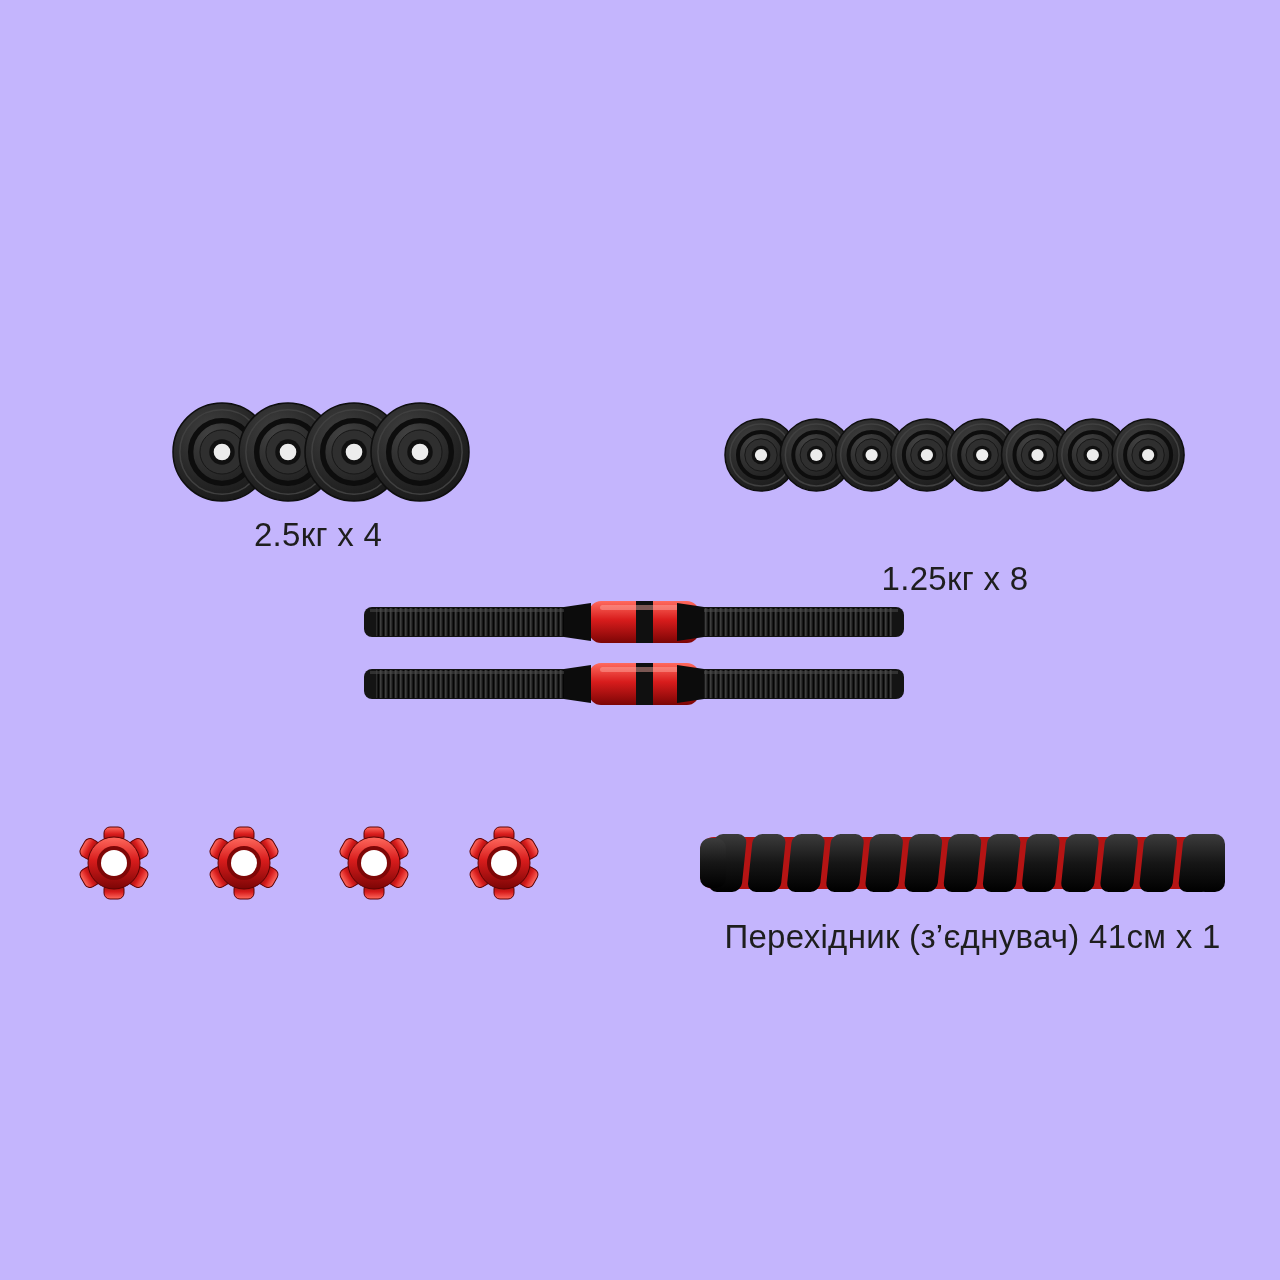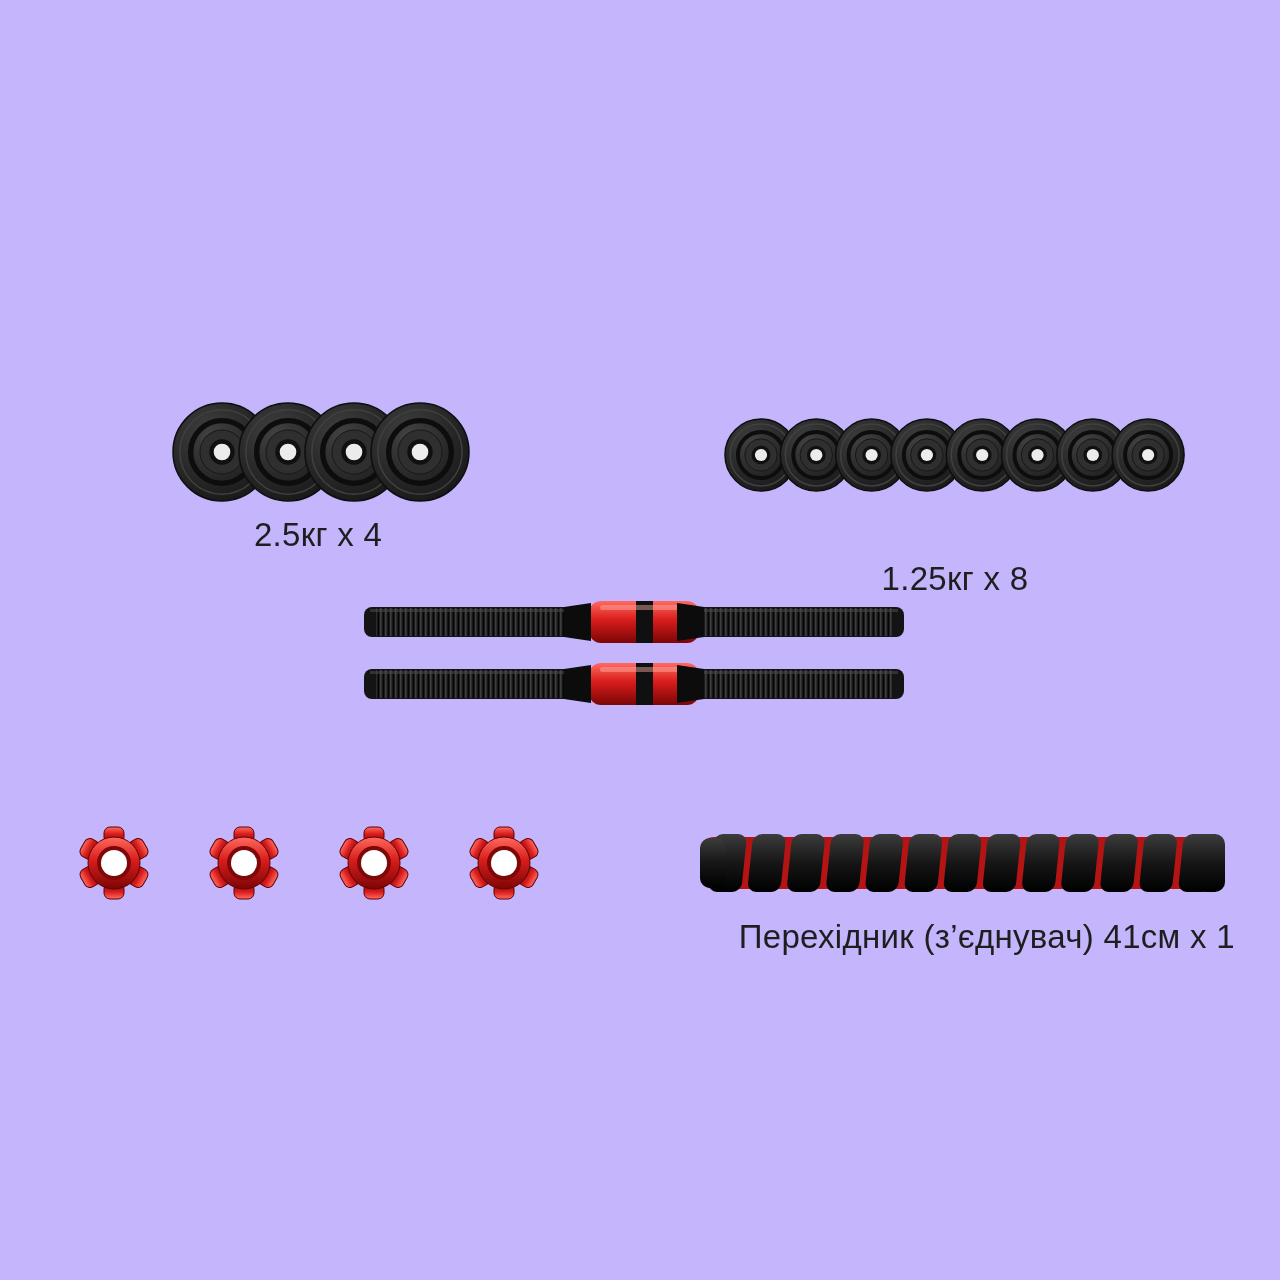--- a/index.html
+++ b/index.html
@@ -258,15 +258,15 @@
         <rect x="700" y="838" width="26" height="50" rx="10" fill="url(#sg)"></rect>
         <rect x="1195" y="834" width="30" height="58" rx="10" fill="url(#sg)"></rect>
       </g>
     </svg>
 
   <div class="label" style="left:168px; top:516px; width:300px;">2.5кг x 4</div>
 
   <div class="label" style="left:724px; top:516px; width:462px;margin-top:44px;">1.25кг x 8</div>
 
 
-  <div class="label" style="left:710px; top:918px; width:525px;text-align:right;">Перехідник (з’єднувач) 41см x 1</div>
+  <div class="label" style="left:710px; top:918px; width:525px;">Перехідник (з’єднувач) 41см x 1</div>
 
 </div>
 
 </body></html>

